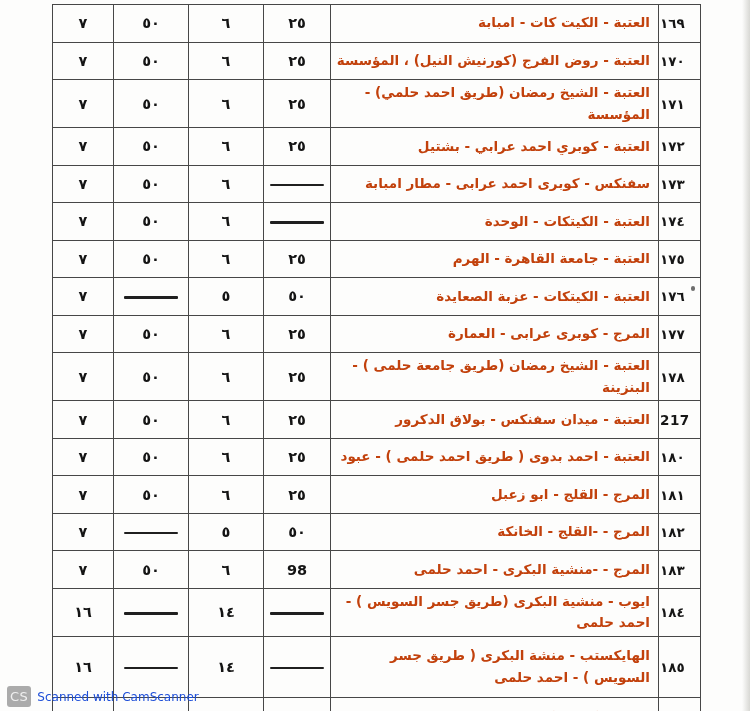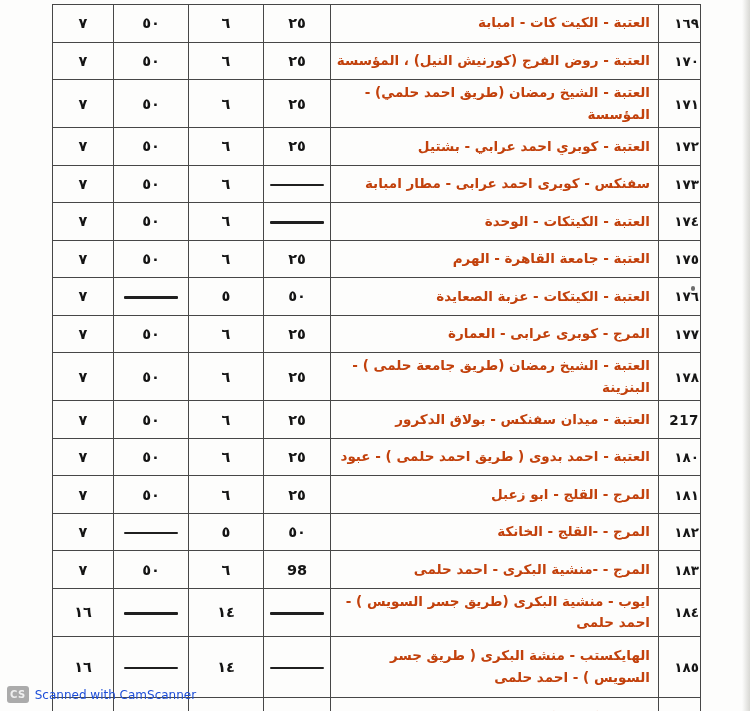--- a/index.html
+++ b/index.html
@@ -26,21 +26,21 @@
     direction:rtl;
   }
   .routes td{
     border:1.6px solid #474747;
     height:32.5px;
     vertical-align:middle;
     overflow:hidden;
   }
   tr.tall td{height:56px;}
   td.no{
-    text-align:right;
+    text-align:left;
     font-weight:bold;font-size:13.5px;
     letter-spacing:.5px;
     color:#161616;
   }
   td.name{
     padding:2px 8px 2px 4px;
     font-weight:bold;font-size:13.5px;line-height:1.6;
     color:#c2410c;
   }
   td.num{
@@ -53,21 +53,21 @@
     background:#1f1f1f;vertical-align:middle;border-radius:1px;
   }
   
   .watermark{
     position:absolute;left:7px;top:686px;
     display:flex;align-items:center;gap:6px;
   }
   .cs-badge{
     display:inline-block;
     background:#ababab;color:#efefef;
-    font-size:10px;font-weight:bold;
+    font-size:13px;font-weight:normal;
     padding:3px 3px;border-radius:3px;
     letter-spacing:.5px;
   }
   .wm-text{
     color:#1d4ed8;font-size:12px;
   }
 </style>
 </head>
 <body>
 

